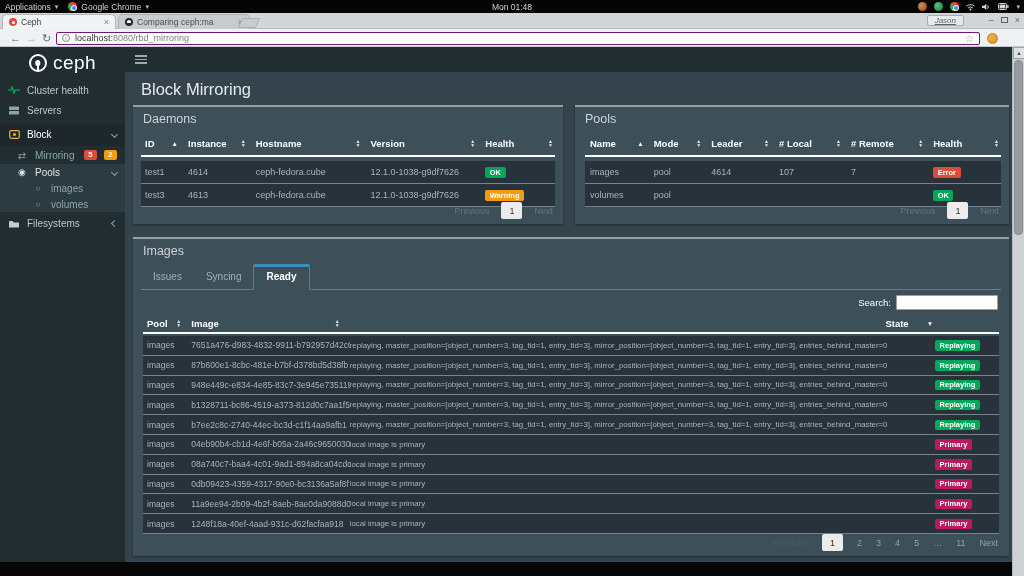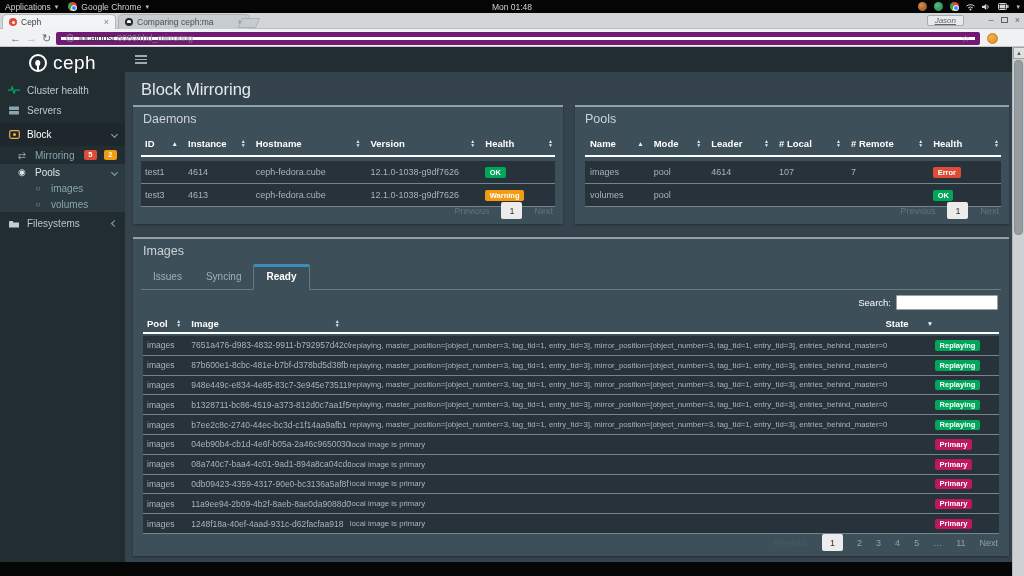--- a/index.html
+++ b/index.html
@@ -31,21 +31,21 @@
 .favicon-gh{width:8px;height:8px;border-radius:50%;background:#24292e;flex:0 0 auto;position:relative}
 .favicon-gh::after{content:"";position:absolute;left:2px;top:2px;width:4px;height:3px;border-radius:50% 50% 0 0;background:#fff}
 #newtab{position:absolute;left:240px;top:5px;width:18px;height:10px;background:#c6ccd0;border:1px solid #aab0b4;transform:skewX(-25deg);border-radius:1px}
 #profile-btn{position:absolute;right:60px;top:2px;height:11px;display:flex;align-items:center;padding:0 7px;background:#e7e9ea;border:1px solid #a9adb0;border-radius:2px;font-size:8px;font-style:italic;text-decoration:underline;color:#5f6368}
 #winctl{position:absolute;right:4px;top:2px;display:flex;gap:7px;align-items:center;color:#5f6368;font-size:9px}
 #winctl .wbox{width:7px;height:6px;border:1px solid #5f6368}
 
 
 #toolbar{position:absolute;left:0;top:29px;width:1024px;height:18px;background:#eff1f3;border-bottom:1px solid #c4c8cb}
 .navarr{position:absolute;top:2px;font-size:11px;color:#5f6368;line-height:14px}
-#urlbar{position:absolute;left:56px;top:2.5px;right:44px;height:13px;background:#fff;border:5px solid #701a75;border-radius:2px;display:flex;align-items:center;padding:0 5px;gap:5px}
+#urlbar{position:absolute;left:56px;top:2.5px;right:44px;height:13px;background:#fff;border:1px solid #701a75;border-radius:2px;display:flex;align-items:center;padding:0 5px;gap:5px}
 .info-i{width:8px;height:8px;border:1px solid #80868b;border-radius:50%;color:#80868b;font-size:6px;line-height:7px;text-align:center;flex:0 0 auto}
 #urltext{font-size:9px;color:#7a7f83;white-space:nowrap;flex:1}
 #urltext b{color:#313539;font-weight:normal}
 #star{font-size:10px;color:#8a8f93}
 #avatar{position:absolute;right:26px;top:3.5px;width:11px;height:11px;border-radius:50%;background:radial-gradient(circle at 35% 35%,#f4b14a,#e08a1e);border:1px solid #c57f24}
 
 
 #app{position:absolute;left:0;top:47px;width:1024px;height:515px;background:#35444c}
 #sidebar{position:absolute;left:0;top:0;width:125px;height:515px;background:#222d32}
 #logo{position:absolute;left:0;top:0;width:125px;height:32px;display:flex;align-items:center;justify-content:center;gap:6px;color:#fff}

